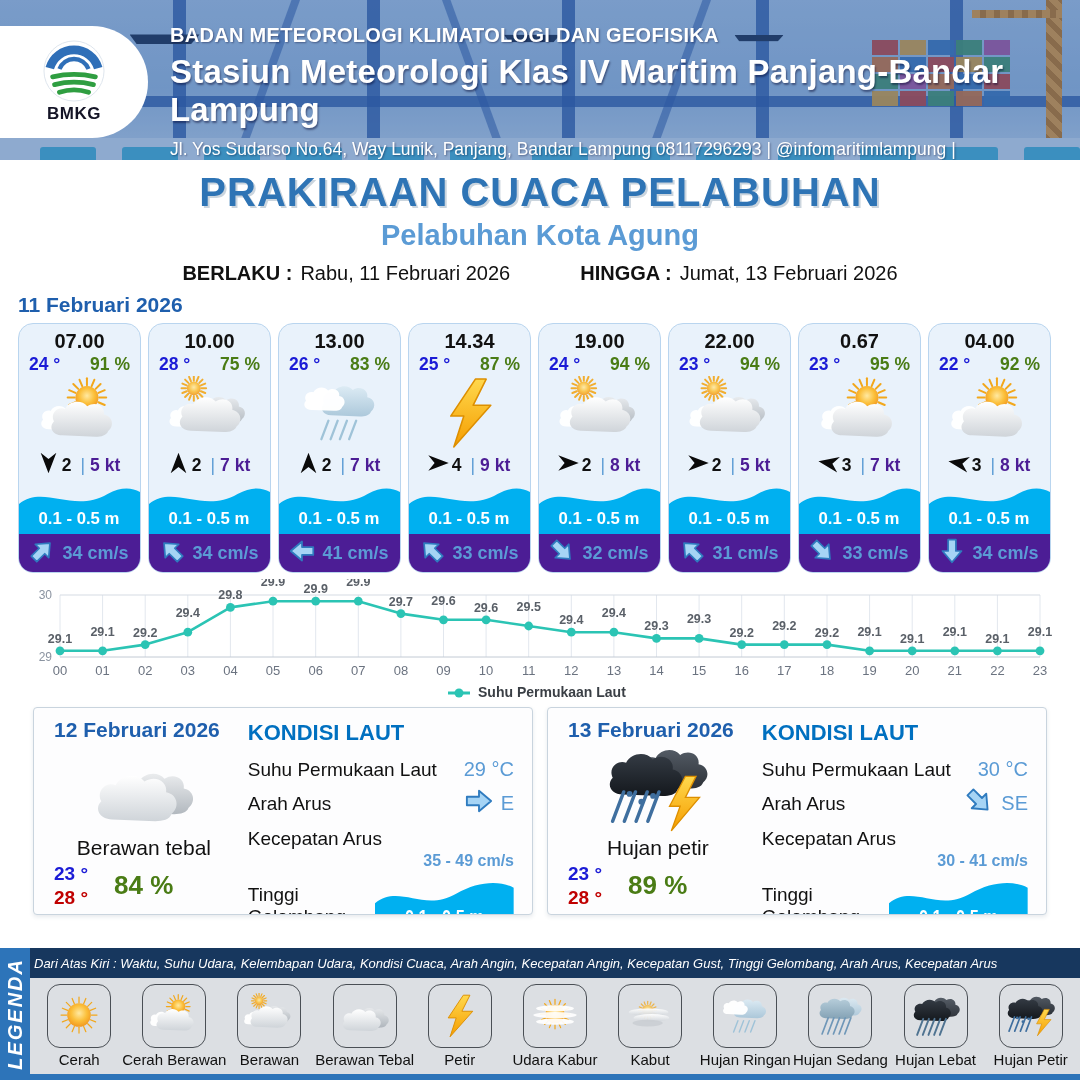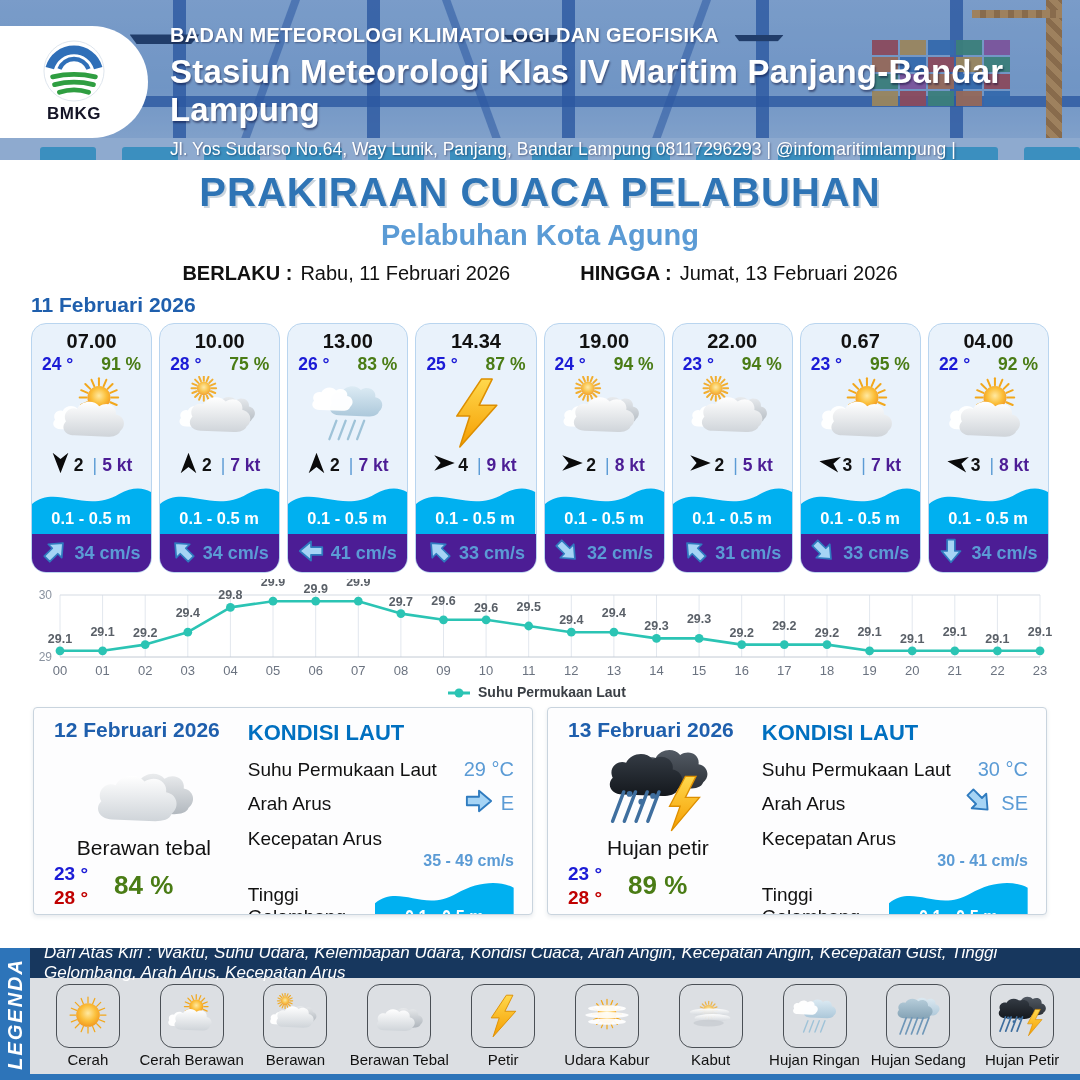--- a/index.html
+++ b/index.html
@@ -34,21 +34,21 @@
   .h-station{font-size:33px;font-weight:bold;margin-top:6px;letter-spacing:.2px;text-shadow:1px 2px 2px rgba(0,0,40,.45);}
   .h-address{font-size:17.5px;margin-top:10px;text-shadow:1px 1px 2px rgba(0,0,40,.4);}
   
   .title-block{text-align:center;padding-top:10px;}
   .main-title{font-size:40px;font-weight:800;color:#2e74b5;letter-spacing:1px;margin:0;
     text-shadow:2px 2px 0 rgba(175,190,205,.65);}
   .sub-title{font-size:29px;font-weight:bold;color:#5b9bd5;margin:4px 0 0;}
   .validity{display:flex;justify-content:center;gap:70px;margin-top:10px;font-size:20px;color:#111;}
   .validity b{font-weight:bold;margin-right:8px;}
   
-  .section-day1{padding:0 31px;margin-top:6px;}
+  .section-day1{padding:0 18px;margin-top:6px;}
   .date-label{font-size:21px;font-weight:bold;color:#1f5fad;margin:2px 0 6px;}
   .cards-row{display:flex;gap:7px;}
   .fcard{width:123px;height:250px;background:#e9f2fb;border:1.5px solid #b9d5ef;border-radius:15px;
     overflow:hidden;display:flex;flex-direction:column;box-sizing:border-box;}
   .fc-time{text-align:center;font-size:20px;font-weight:bold;color:#111;margin-top:6px;}
   .fc-meta{display:flex;justify-content:space-between;padding:1px 10px 0 10px;font-size:17.5px;font-weight:bold;}
   .fc-temp{color:#1b1bd6;}
   .fc-hum{color:#4a7c15;}
   .fc-icon{flex:1;display:flex;align-items:center;justify-content:center;}
   .fc-icon svg{width:86px;height:74px;}
@@ -92,21 +92,21 @@
   .sea-wave-row .lbl{font-size:19px;color:#111;padding-top:8px;}
   .wavebox{width:168px;height:62px;}
   .wavebox svg{display:block;width:100%;height:100%;}
   
   .legend{margin-top:auto;height:132px;flex:0 0 132px;background:#2d74b9;position:relative;}
   .legend-side{position:absolute;left:0;top:0;bottom:0;width:30px;background:#2d74b9;z-index:2;
     display:flex;align-items:center;justify-content:center;}
   .legend-side span{writing-mode:vertical-rl;transform:rotate(180deg);color:#fff;
     font-size:20px;font-weight:bold;font-style:italic;letter-spacing:2px;}
   .legend-caption{margin-left:30px;height:30px;background:#17375e;color:#fff;font-style:italic;
-    font-size:17px;display:flex;align-items:center;padding-left:14px;}
+    font-size:13px;display:flex;align-items:center;padding-left:4px;}
   .legend-items{margin-left:30px;height:90px;background:#dcdfe3;display:flex;justify-content:space-evenly;align-items:flex-start;padding-top:6px;}
   .legend-item{display:flex;flex-direction:column;align-items:center;width:92px;}
   .legend-box{width:62px;height:62px;border:1.6px solid #4a4f55;border-radius:13px;display:flex;align-items:center;justify-content:center;}
   .legend-box svg{width:52px;height:46px;}
   .legend-lbl{font-size:15px;color:#111;margin-top:3px;white-space:nowrap;}
 </style>
 </head>
 <body>
 
 <svg width="0" height="0" style="position:absolute">
@@ -1100,20 +1100,34 @@
             <line x1="54" y1="52" x2="41.08" y2="86" stroke="#6f97b8" stroke-width="3.5" stroke-linecap="round"></line>
             <line x1="66" y1="52" x2="53.08" y2="86" stroke="#6f97b8" stroke-width="3.5" stroke-linecap="round"></line>
             <line x1="78" y1="52" x2="65.08" y2="86" stroke="#6f97b8" stroke-width="3.5" stroke-linecap="round"></line>
           </svg>
         </span>
     <span class="legend-lbl">Hujan Sedang</span>
       </div>
       <div class="legend-item">
         <span class="legend-box">
           <svg viewBox="0 0 110 96" preserveAspectRatio="xMidYMid meet">
+            <path d="M20 50 C6 50 0 38 8 30 C2 18 14 8 24 12 C30 0 48 -2 56 8 C68 0 82 8 80 20 C92 22 96 36 86 44 C84 50 76 52 68 52 Z" transform="translate(32 8) scale(0.8)" fill="url(#gDark)" opacity="0.92"></path>
+            <path d="M20 50 C6 50 0 38 8 30 C2 18 14 8 24 12 C30 0 48 -2 56 8 C68 0 82 8 80 20 C92 22 96 36 86 44 C84 50 76 52 68 52 Z" transform="translate(4 12) scale(0.9)" fill="url(#gDark2)" opacity="1"></path>
+            <line x1="28" y1="54" x2="15.08" y2="88" stroke="#4f7391" stroke-width="4" stroke-linecap="round"></line>
+            <line x1="40" y1="54" x2="27.08" y2="88" stroke="#4f7391" stroke-width="4" stroke-linecap="round"></line>
+            <line x1="52" y1="54" x2="39.08" y2="88" stroke="#4f7391" stroke-width="4" stroke-linecap="round"></line>
+            <line x1="64" y1="54" x2="51.08" y2="88" stroke="#4f7391" stroke-width="4" stroke-linecap="round"></line>
+            <line x1="76" y1="54" x2="63.08" y2="88" stroke="#4f7391" stroke-width="4" stroke-linecap="round"></line>
+          </svg>
+        </span>
+    <span class="legend-lbl">Hujan Lebat</span>
+      </div>
+      <div class="legend-item">
+        <span class="legend-box">
+          <svg viewBox="0 0 110 96" preserveAspectRatio="xMidYMid meet">
             <path d="M20 50 C6 50 0 38 8 30 C2 18 14 8 24 12 C30 0 48 -2 56 8 C68 0 82 8 80 20 C92 22 96 36 86 44 C84 50 76 52 68 52 Z" transform="translate(34 6) scale(0.78)" fill="url(#gDark)" opacity="0.95"></path>
             <path d="M20 50 C6 50 0 38 8 30 C2 18 14 8 24 12 C30 0 48 -2 56 8 C68 0 82 8 80 20 C92 22 96 36 86 44 C84 50 76 52 68 52 Z" transform="translate(2 10) scale(0.85)" fill="url(#gDark2)" opacity="1"></path>
             <g transform="translate(56 34) scale(0.9)">
               <path d="M30 0 L12 34 L24 34 L14 62 L46 24 L30 24 L42 0 Z" fill="url(#gBolt)" stroke="#dd8f00" stroke-width="1.5"></path>
             </g>
             <line x1="20" y1="50" x2="8.6" y2="80" stroke="#3f6f9f" stroke-width="3.5" stroke-linecap="round"></line>
             <line x1="32" y1="50" x2="20.6" y2="80" stroke="#3f6f9f" stroke-width="3.5" stroke-linecap="round"></line>
             <line x1="44" y1="50" x2="32.6" y2="80" stroke="#3f6f9f" stroke-width="3.5" stroke-linecap="round"></line>
             <line x1="56" y1="50" x2="44.6" y2="80" stroke="#3f6f9f" stroke-width="3.5" stroke-linecap="round"></line>
             <circle cx="26" cy="52" r="3" fill="#3f6f9f"></circle>

